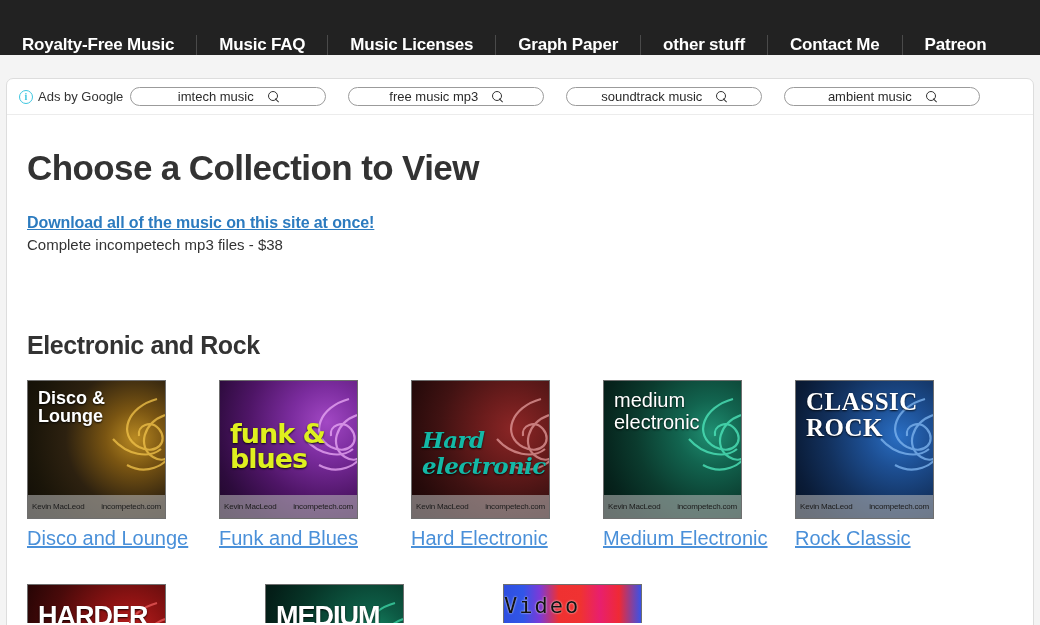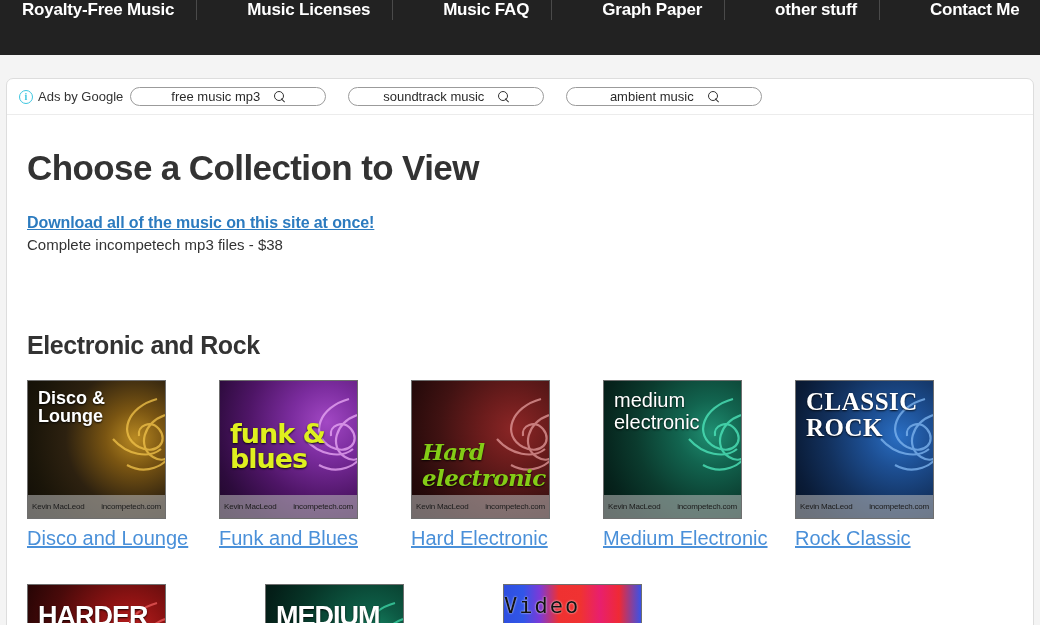--- a/index.html
+++ b/index.html
@@ -13,22 +13,21 @@
   }
 
   
   .navbar {
     position: absolute;
     top: 0; left: 0;
     width: 1040px;
     height: 55px;
     background: #222222;
     display: flex;
-    align-items: flex-start;
-    gap: 28px;
+    align-items: flex-end;
   }
   .nav-item {
     display: flex;
     align-items: center;
     padding: 0 22px;
     color: #ffffff;
     font-size: 17px;
     font-weight: bold;
     font-family: "Liberation Sans", sans-serif;
     letter-spacing: -0.2px;
@@ -228,54 +227,58 @@
   .art-hard    { background: radial-gradient(circle at 75% 35%, #8c2626 0%, #6b1c1c 25%, #401212 55%, #260a0a 80%, #190606 100%); }
   .art-medium  { background: radial-gradient(circle at 78% 38%, #1f8f72 0%, #12644f 24%, #0b3b2e 55%, #06231c 80%, #041611 100%); }
   .art-rock    { background: radial-gradient(circle at 75% 40%, #2a6fc4 0%, #1d4f93 25%, #12305c 55%, #0a1c38 80%, #061224 100%); }
   .art-harder  { background: radial-gradient(circle at 75% 35%, #c22020 0%, #8e1313 25%, #4a0a0a 58%, #280505 82%, #180303 100%); }
   .art-medium2 { background: radial-gradient(circle at 78% 38%, #168a66 0%, #0d5a44 24%, #073628 55%, #041f18 80%, #03140f 100%); }
   .art-video   { background: linear-gradient(90deg,#2f4fe0 0%,#3156e8 14%,#7b3ad8 26%,#ef3131 40%,#f03232 56%,#e81f6e 70%,#ef2a35 84%,#3a52e6 100%); }
 
   .t-disco  { font-size: 18px; font-weight: bold; color: #ffffff; font-family: "Liberation Sans", sans-serif; }
   .t-funk   { font-size: 27px; font-weight: bold; color: #dff01f; top: auto; bottom: 46px; line-height: 0.92;
               font-family: "DejaVu Sans", sans-serif; letter-spacing: -1px; }
-  .t-hard   { font-size: 23px; font-weight: bold; color: #84cc16; font-style: italic; top: 46px; line-height: 1.12;
-              font-family: "DejaVu Serif", serif; letter-spacing: -0.6px; margin-top: 12px; }
+  .t-hard   { font-size: 23px; font-weight: bold; color: #14b8a6; font-style: italic; top: 46px; line-height: 1.12;
+              font-family: "DejaVu Serif", serif; letter-spacing: -0.6px; }
   .t-medium { font-size: 20px; font-weight: normal; color: #ffffff; line-height: 1.12;
               font-family: "Liberation Sans", sans-serif; }
   .t-rock   { font-size: 25px; font-weight: bold; color: #ffffff; line-height: 1.02;
               font-family: "Liberation Serif", serif; letter-spacing: 0.5px; }
   .t-harder { font-size: 27px; font-weight: bold; color: #ffffff; top: 18px;
               font-family: "Liberation Sans", sans-serif; letter-spacing: -1px; }
   .t-video  { font-size: 22px; font-weight: normal; color: #111111; top: 10px; left: 0; right: 0;
               text-align: left; font-family: "DejaVu Sans Mono", monospace; letter-spacing: 2px;
               text-shadow: 0 0 2px #ffffff; }
 
   .row-clip { height: 39px; overflow: hidden; gap: 46px; }
 </style>
 </head>
 <body>
 
 <div class="navbar">
   <a class="nav-item">Royalty-Free Music</a>
+  <a class="nav-item">Music FAQ</a>
   <a class="nav-item">Music Licenses</a>
-  <a class="nav-item">Music FAQ</a>
   <a class="nav-item">Graph Paper</a>
   <a class="nav-item">other stuff</a>
   <a class="nav-item">Contact Me</a>
   <a class="nav-item">Patreon</a>
 </div>
 
 <div class="page-card">
 
   <div class="ads-strip">
     <div class="ads-info-icon">i</div>
     <div class="ads-label">Ads by Google</div>
 
     <div class="ad-pill">
+      <span class="ad-pill-text">imtech music</span>
+      <span class="mag-glass"></span>
+    </div>
+    <div class="ad-pill">
       <span class="ad-pill-text">free music mp3</span>
       <span class="mag-glass"></span>
     </div>
     <div class="ad-pill">
       <span class="ad-pill-text">soundtrack music</span>
       <span class="mag-glass"></span>
     </div>
     <div class="ad-pill">
       <span class="ad-pill-text">ambient music</span>
       <span class="mag-glass"></span>

